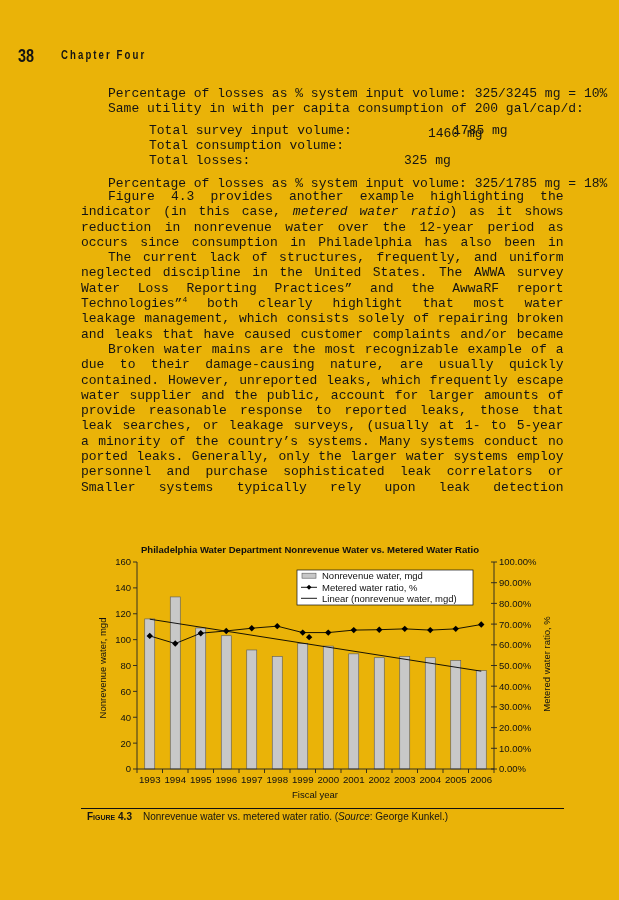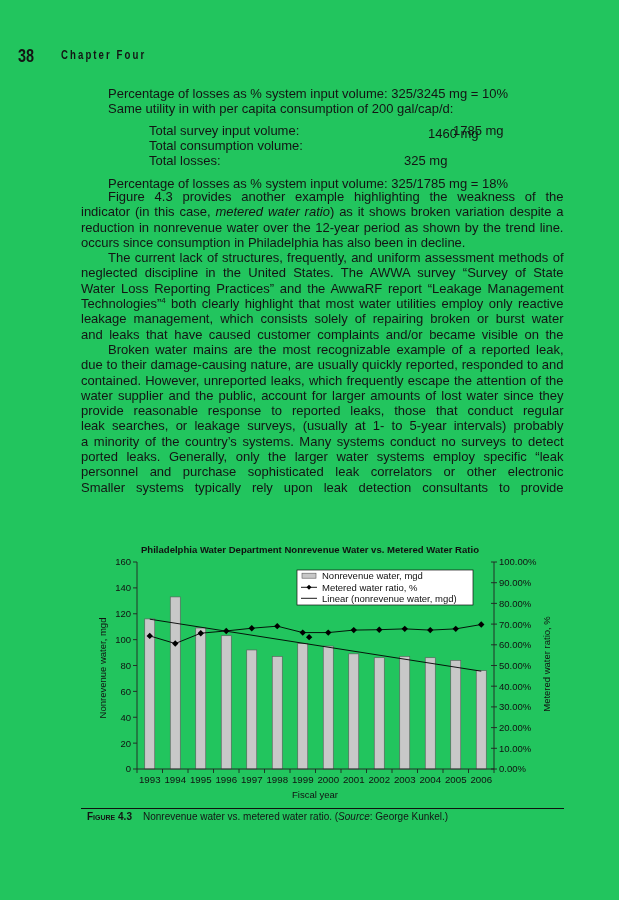--- a/index.html
+++ b/index.html
@@ -1,18 +1,18 @@
 <!DOCTYPE html>
 <html><head>
 <meta charset="utf-8">
 <style>
   html, body { margin: 0; padding: 0; background: #ffffff; }
-  #page { position: relative; width: 619px; height: 900px; overflow: hidden; background: #22c55e; color: #141414; }
+  #page { position: relative; width: 619px; height: 900px; overflow: hidden; background: #eab308; color: #141414; }
   .abs { position: absolute; white-space: nowrap; }
-  .serif { font-family: Liberation Sans, sans-serif; font-size: 13px; line-height: 15.3px; }
+  .serif { font-family: Liberation Mono, monospace; font-size: 13px; line-height: 15.3px; }
   .sans { font-family: "Liberation Sans", "DejaVu Sans", sans-serif; }
 
   #page-number { left: 18px; top: 46px; font-size: 18px; line-height: 20px; font-weight: bold; transform: scaleX(0.8); transform-origin: 0 0; }
   #chapter-title { left: 61px; top: 48px; font-size: 12px; line-height: 14px; font-weight: bold; letter-spacing: 2.6px; transform: scaleX(0.8); transform-origin: 0 0; }
 
   #body-text { position: absolute; left: 81px; top: 189px; width: 482.5px; }
   .line { height: 15.3px; line-height: 15.3px; text-align: justify; text-align-last: justify; white-space: normal; overflow: hidden; }
   .line.first { padding-left: 27px; }
   .line.ragged { text-align-last: left; }
   .it { font-style: italic; }

